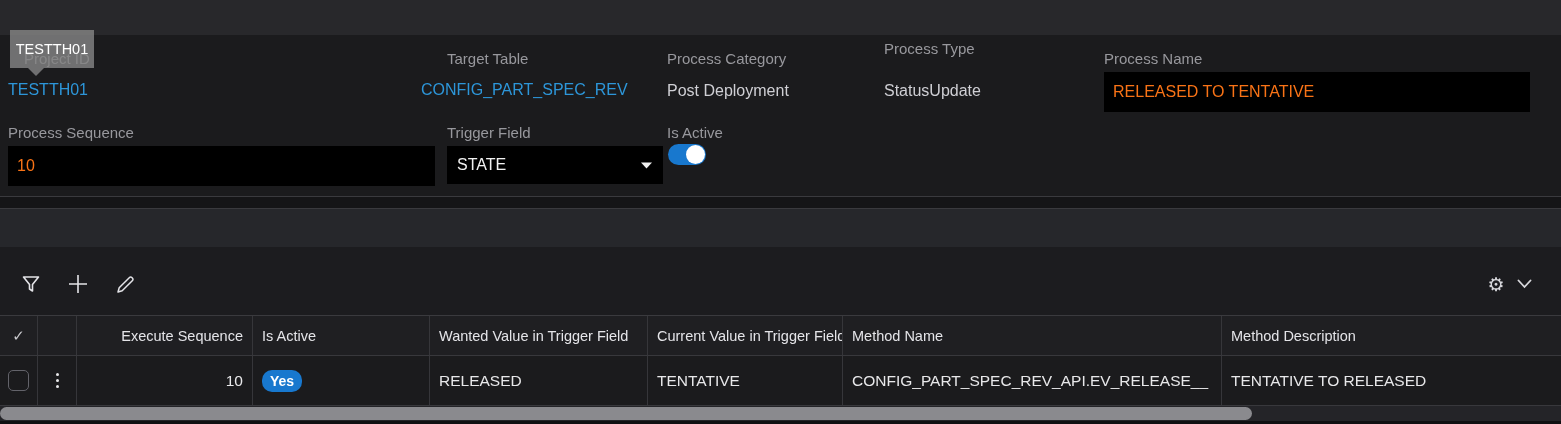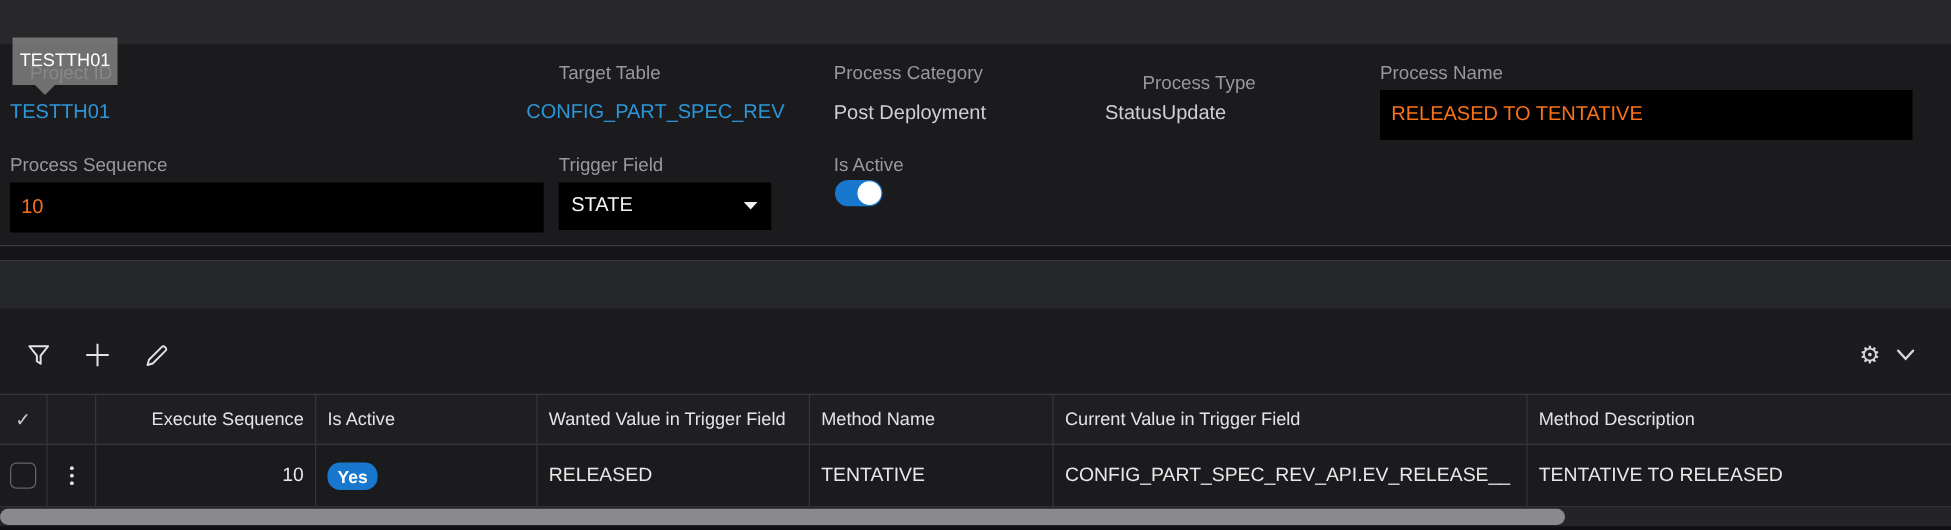--- a/index.html
+++ b/index.html
@@ -104,31 +104,31 @@
 
   <div class="flabel" style="left:24px; top:50px;">Project ID</div>
   <div class="fvalue flink" style="left:8px; top:81px;">TESTTH01</div>
 
   <div class="flabel" style="left:447px; top:50px;">Target Table</div>
   <div class="fvalue flink" style="left:421px; top:81px;">CONFIG_PART_SPEC_REV</div>
 
   <div class="flabel" style="left:667px; top:50px;">Process Category</div>
   <div class="fvalue" style="left:667px; top:82px;">Post Deployment</div>
 
-  <div class="flabel" style="left:884px; top:58px;margin-left:30px;">Process Type</div>
+  <div class="flabel" style="left:884px; top:40px;">Process Type</div>
   <div class="fvalue" style="left:884px; top:82px;">StatusUpdate</div>
 
   <div class="flabel" style="left:1104px; top:50px;">Process Name</div>
   <input class="finput" style="left: 1104px; top: 72px; width: 426px;" value="RELEASED TO TENTATIVE">
 
   <div class="flabel" style="left:8px; top:124px;text-align:right;">Process Sequence</div>
   <input class="finput" style="left: 8px; top: 146px; width: 427px;" value="10">
 
   <div class="flabel" style="left:447px; top:124px;">Trigger Field</div>
-  <div class="fselect" style="left:447px; top:146px; width:170px;">
+  <div class="fselect" style="left:447px; top:146px; width:216px;">
     <span>STATE</span>
     <span>
       <svg width="13" height="9" viewBox="0 0 13 9">
           <path d="M1 1.5 L6.5 7.5 L12 1.5 Z" fill="#f0f0f0"></path>
         </svg>
     </span>
   </div>
 
   <div class="flabel" style="left:667px; top:124px;">Is Active</div>
   <div class="toggle" style="left:668px; top:144px;">
@@ -165,22 +165,22 @@
 
   <div class="gridwrap">
     <div class="grow ghead">
       <div class="gcell ctr">
         <span class="checkmark">✓</span>
       </div>
       <div class="gcell"></div>
       <div class="gcell num">Execute Sequence</div>
       <div class="gcell">Is Active</div>
       <div class="gcell">Wanted Value in Trigger Field</div>
+      <div class="gcell">Current Value in Trigger Field</div>
       <div class="gcell">Method Name</div>
-      <div class="gcell">Current Value in Trigger Field</div>
       <div class="gcell">Method Description</div>
     </div>
 
     <div class="grow gdata">
       <div class="gcell ctr">
         <div class="checkbox"></div>
       </div>
       <div class="gcell ctr">
         <div class="kebab">
             <i></i>

